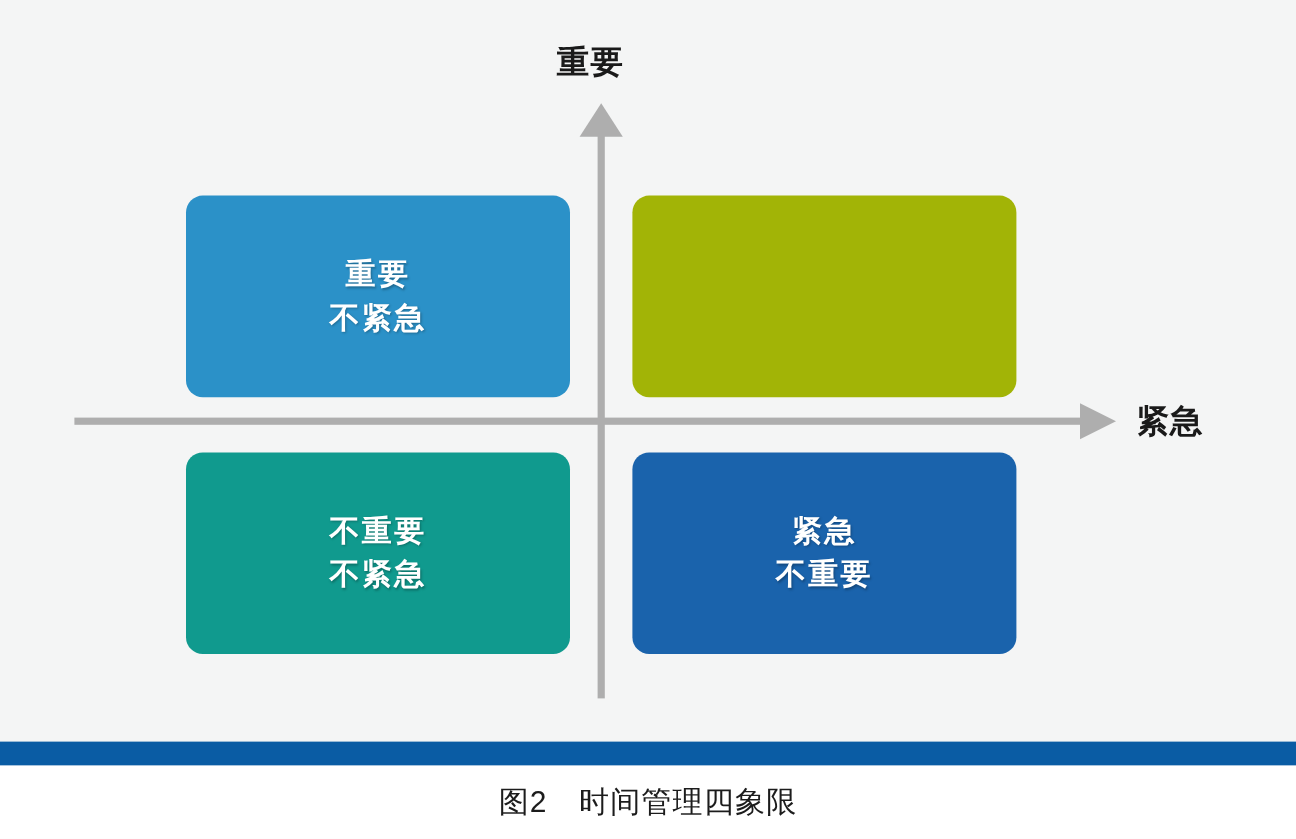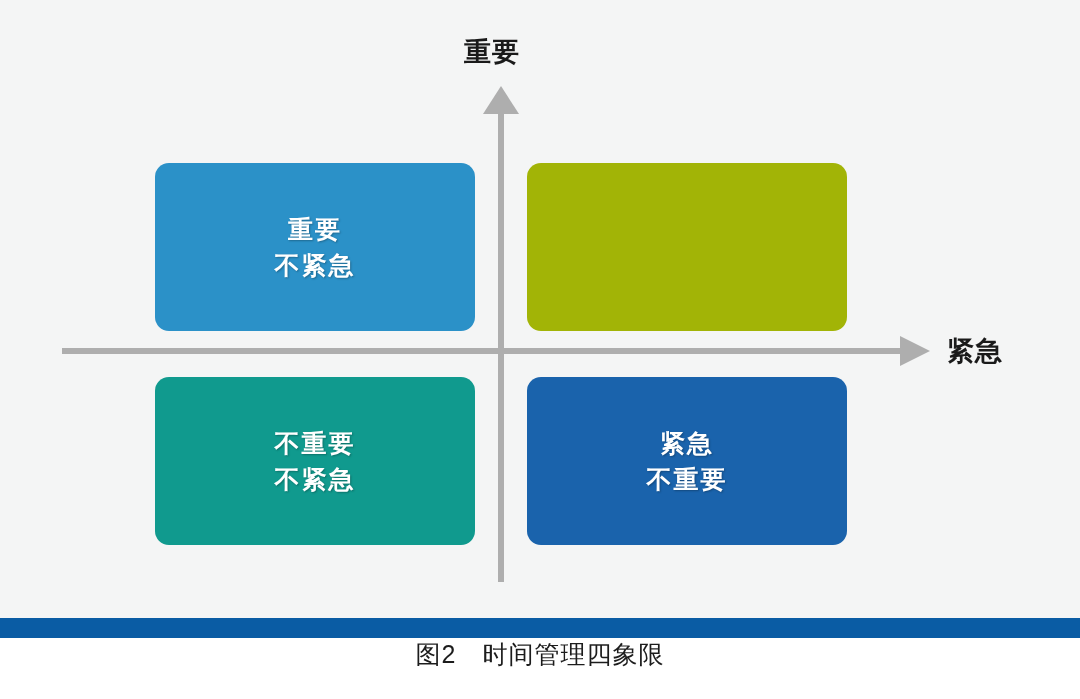--- a/index.html
+++ b/index.html
@@ -141,20 +141,21 @@
 
   
   .caption-area {
     position: absolute;
     left: 0;
     top: 638px;
     width: 1080px;
     height: 61px;
     background: #ffffff;
     display: flex;
+    align-items: center;
     justify-content: center;
   }
   .caption-text {
     font-size: 25px;
     color: #1c1c1c;
     letter-spacing: 1px;
     white-space: pre;
   }
 </style>
 </head>

